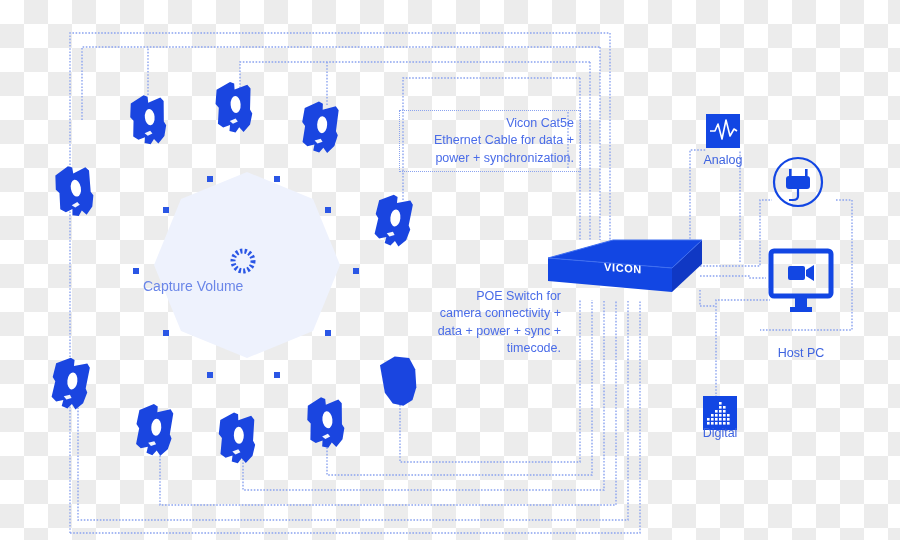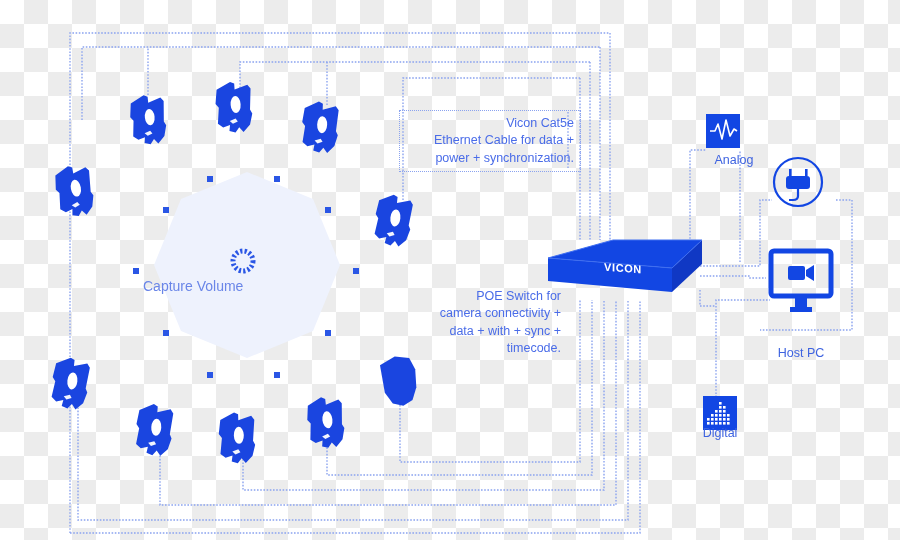--- a/index.html
+++ b/index.html
@@ -192,29 +192,29 @@
 
   <div class="lbl lbl-box" style="left:399px;top:110px;width:168px;font-size:12.5px;">
     <div>Vicon Cat5e</div>
     <div>Ethernet Cable for data +</div>
     <div>power + synchronization.</div>
   </div>
 
   <div class="lbl" style="left:413px;top:288px;width:148px;font-size:12.5px;">
     <div>POE Switch for</div>
     <div>camera connectivity +</div>
-    <div>data + with + sync +</div>
+    <div>data + power + sync +</div>
     <div>timecode.</div>
   </div>
 
   <div style="position:absolute;left:592px;top:262px;width:62px;text-align:center;
               color:#ffffff;font-size:11px;letter-spacing:0.6px;font-weight:bold;
               transform:skewY(4deg);">VICON</div>
 
-  <div class="node-cap" style="left:673px;top:152px;width:100px;padding-left:11px;">Analog</div>
+  <div class="node-cap" style="left:673px;top:152px;width:100px;">Analog</div>
 
   <div class="node-cap" style="left:670px;top:425px;width:100px;">Digital</div>
 
   <div class="node-cap" style="left:720px;top:318px;width:162px;margin-top:27px;">
     <div>Host PC</div>
   </div>
 
 </div>
 
 </body></html>

